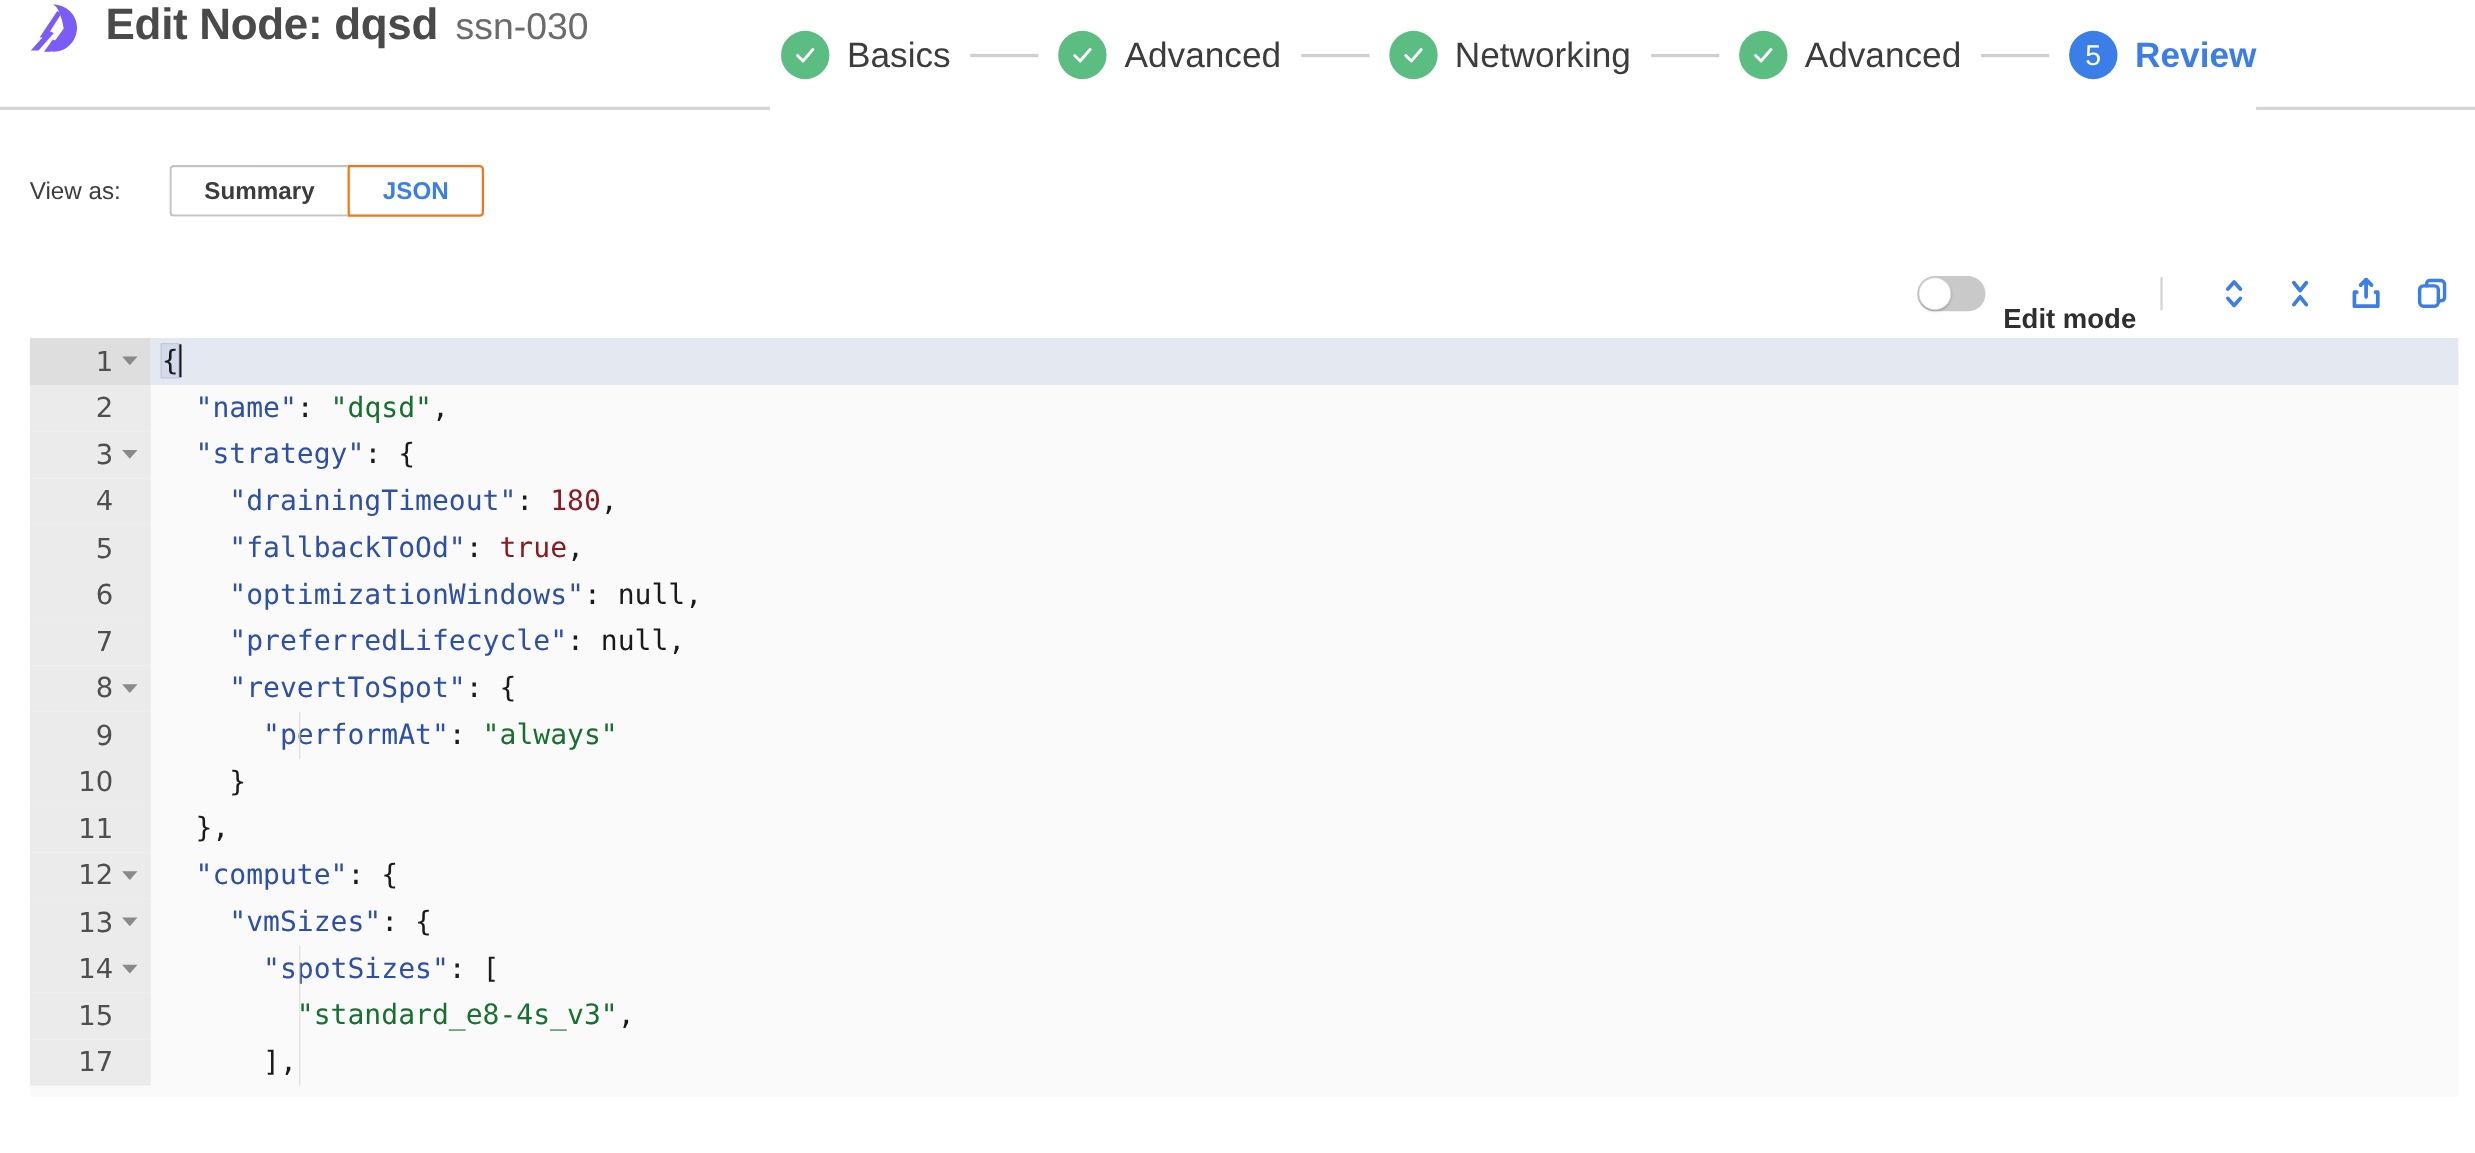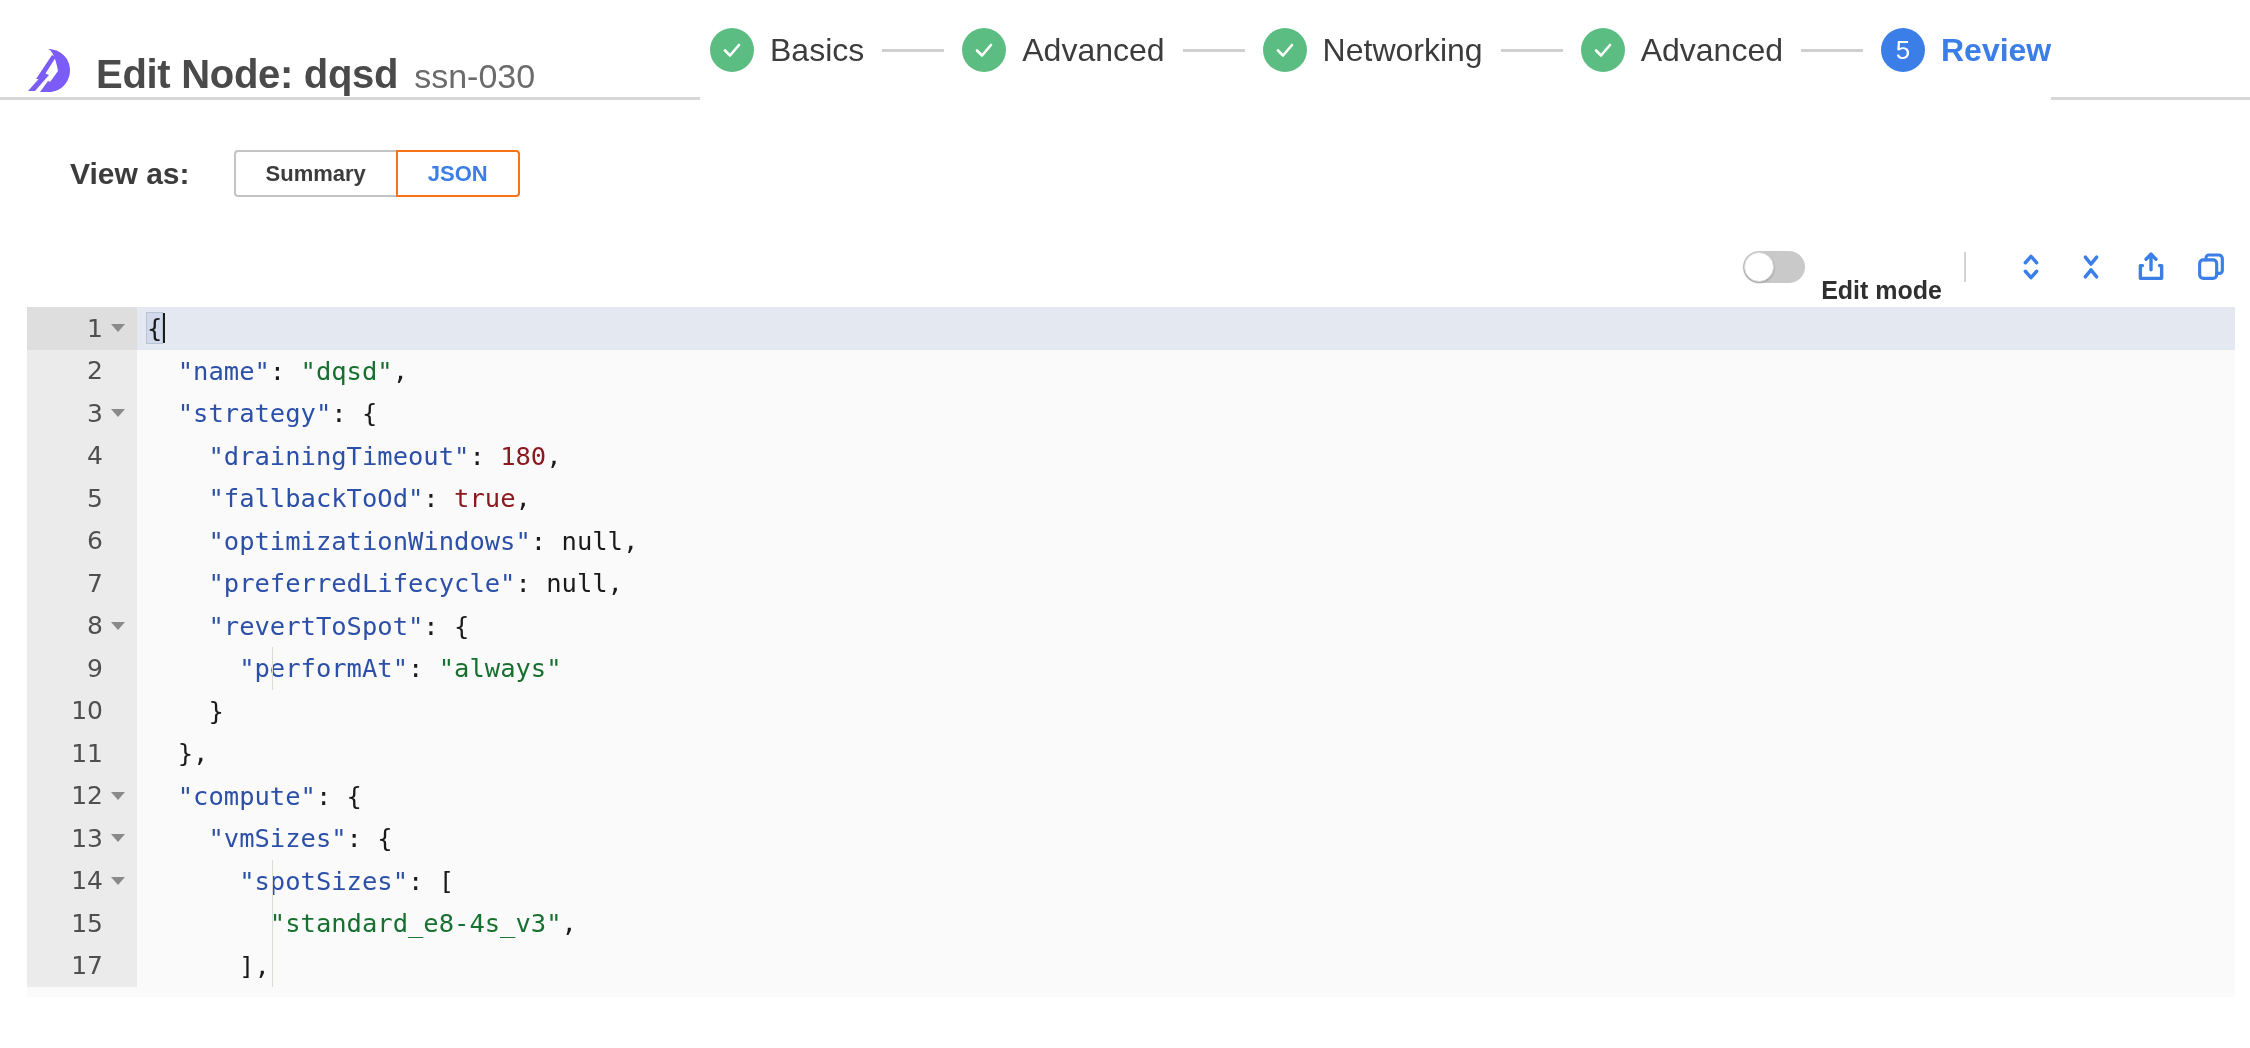--- a/index.html
+++ b/index.html
@@ -9,21 +9,21 @@
     background: #ffffff;
     font-family: "Liberation Sans", sans-serif;
     overflow: hidden;
   }
 
   
   .header {
     position: relative;
     height: 100px;
     display: flex;
-    align-items: flex-end;
+    align-items: flex-start;
     padding-left: 22px;
     border-bottom: 3px solid #d6d6d6;
   }
   .logo-icon {
     width: 52px;
     height: 52px;
     flex: 0 0 52px;
     display: block;
   }
   .title-block {
@@ -92,25 +92,24 @@
   }
 
   
   .viewas-row {
     display: flex;
     align-items: center;
     margin-top: 50px;
     padding-left: 27px;
   }
   .viewas-label {
-    font-size: 30px;
-    font-weight: bold;
+    font-size: 22px;
+    font-weight: normal;
     color: #3c3c3c;
     margin-right: 44px;
-    margin-left: 43px;
   }
   .segmented { display: flex; }
   .seg-btn {
     height: 47px;
     padding: 5px 30px;
     display: flex; align-items: center; justify-content: center;
     font-size: 22px;
     font-weight: bold;
     background: #ffffff;
     cursor: pointer;

